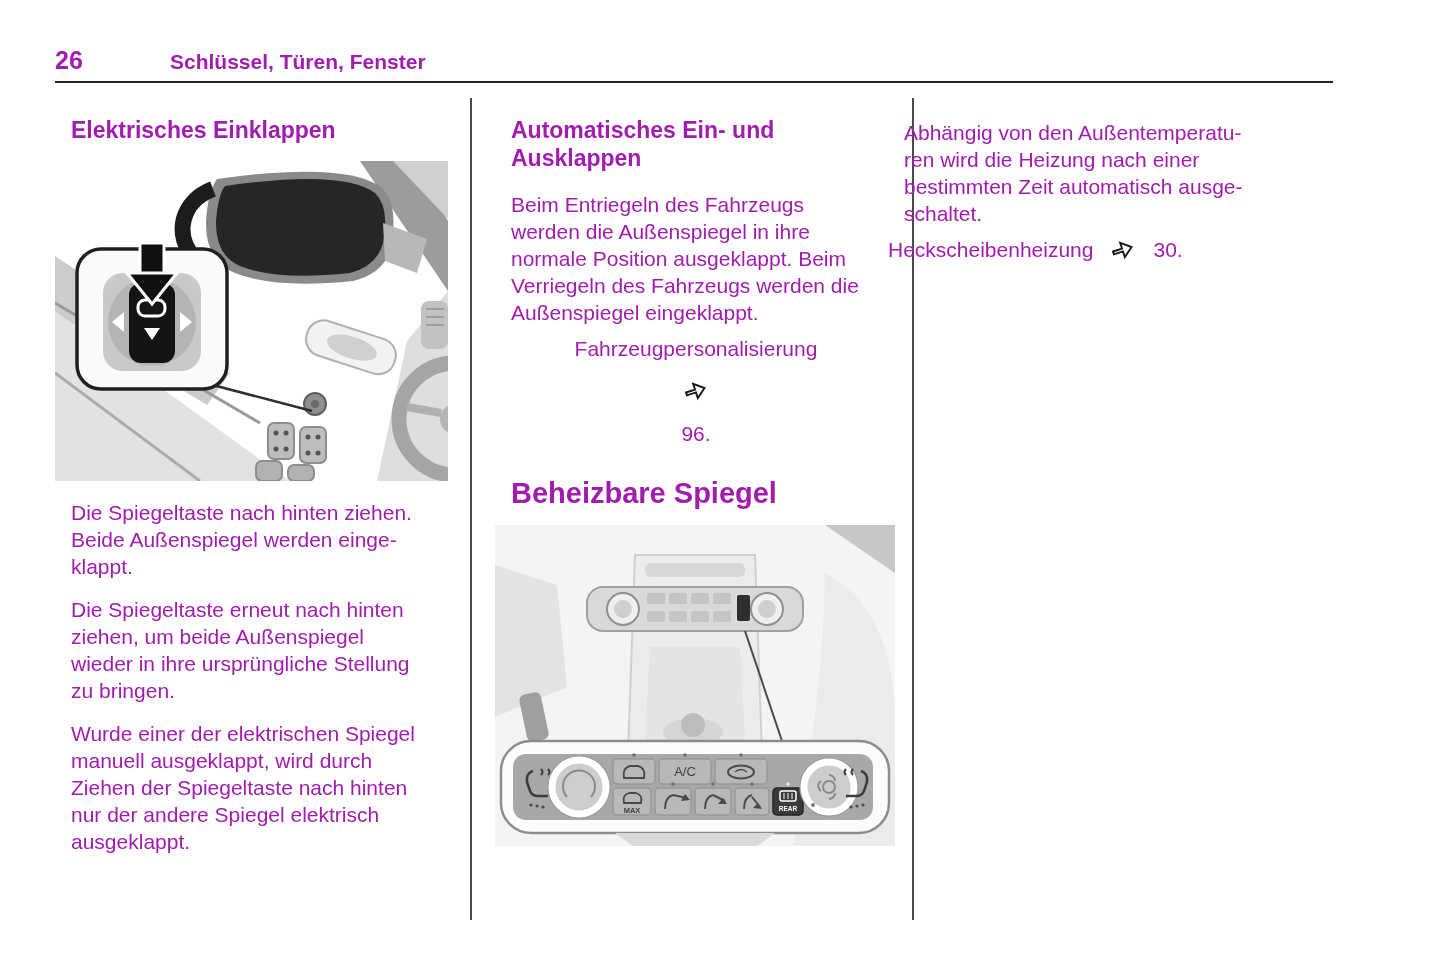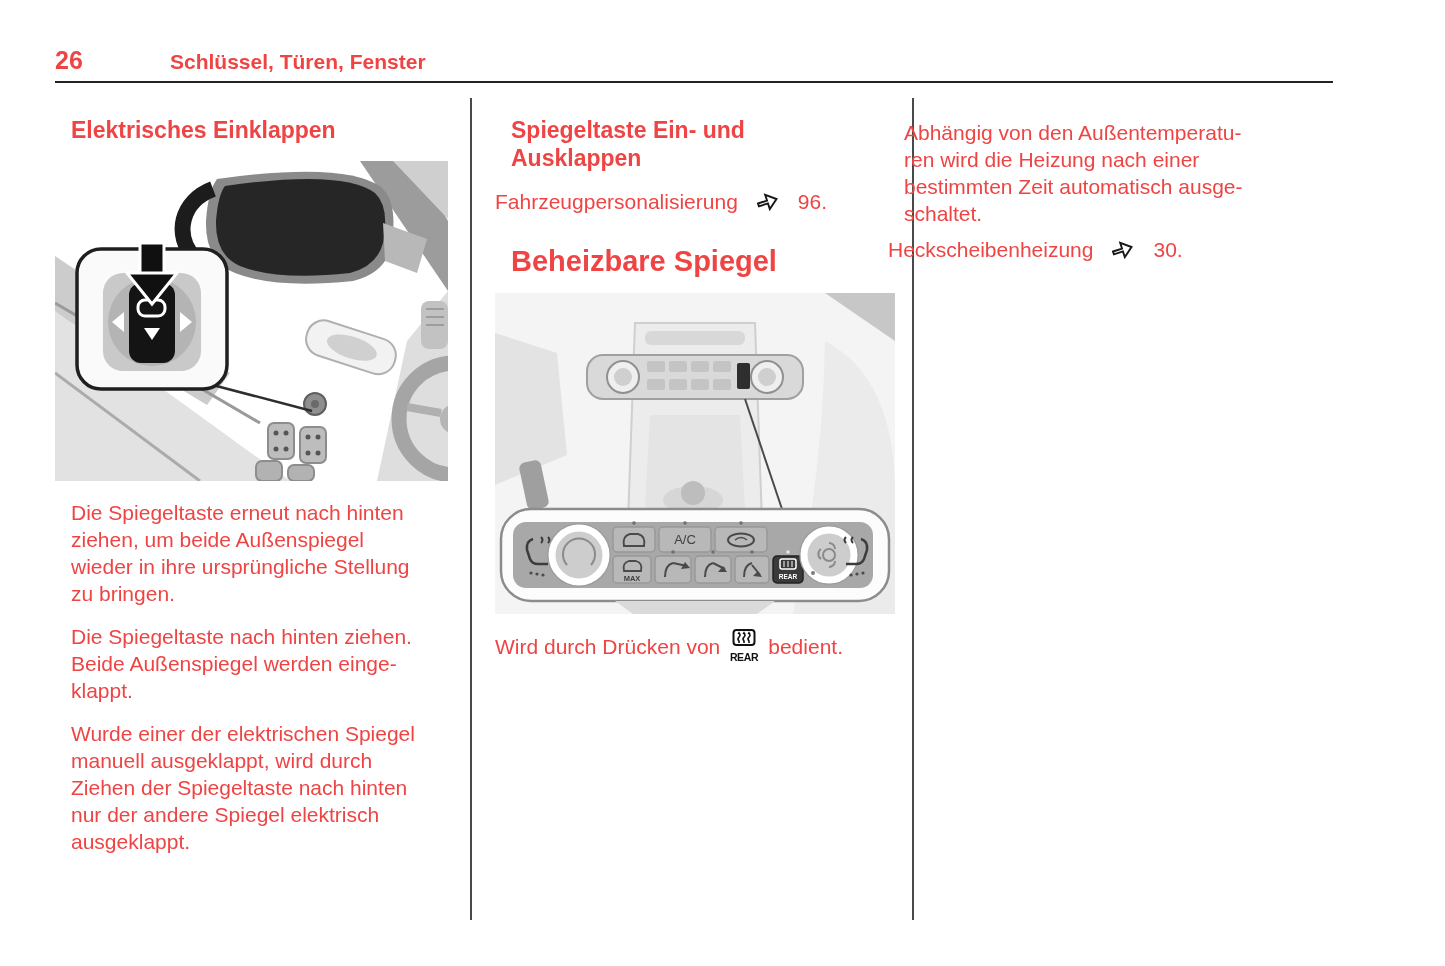--- a/index.html
+++ b/index.html
@@ -1,18 +1,18 @@
 <!DOCTYPE html>
 <html><head>
 <meta charset="utf-8">
 <style>
   html,body{margin:0;padding:0;background:#ffffff;}
   .page{
     position:relative;width:1445px;height:966px;background:#ffffff;
-    font-family:"Liberation Sans","DejaVu Sans",sans-serif;color:#ef4444;
+    font-family:"Liberation Sans","DejaVu Sans",sans-serif;color:#a21caf;
     overflow:hidden;
   }
   
   .hdr{
     position:absolute;left:55px;top:46px;width:1278px;
     display:flex;align-items:baseline;
     border-bottom:2.5px solid #222;padding-bottom:6px;
   }
   .pagenum{font-size:25px;font-weight:bold;width:115px;flex:0 0 115px;}
   .pagetitle{font-size:21px;font-weight:bold;}
@@ -29,21 +29,21 @@
   h3{font-size:23px;line-height:28px;font-weight:bold;}
   .col2 h3{line-height:28px;}
   h2{font-size:29px;line-height:32px;font-weight:bold;margin-top:30px;}
   p{font-size:21px;line-height:27px;margin-bottom:9px;}
   .col1 p:first-of-type{margin-top:18px;}
   .col2 p:first-of-type{margin-top:19px;}
   .fig{margin:0;}
   .fig1{margin-top:17px;width:393px;height:320px;}
   .fig2{margin-top:16px;width:400px;height:321px;}
   .refline{display:flex;align-items:center;font-size:21px;line-height:27px;gap:18px;}
-  .col2 .refline{margin-top:0px;}
+  .col2 .refline{margin-top:0px;flex-direction:column;}
   .col3 .refline{margin-top:0px;}
   .refarrow{flex:0 0 auto;}
   .caption{display:flex;align-items:center;gap:8px;font-size:21px;margin-top:14px;}
   .rearicon{display:inline-block;}
   svg{display:block;}
 </style>
 </head>
 <body>
 
 <div class="page">
@@ -130,37 +130,42 @@
           <rect x="83" y="139" width="27" height="16" rx="7" fill="none" stroke="#ffffff" stroke-width="3"></rect>
           <polygon points="89,167 105,167 97,179" fill="#ffffff"></polygon>
           <g>
             <rect x="85" y="82" width="24" height="32" fill="#101010" stroke="#ffffff" stroke-width="3"></rect>
             <polygon points="72,112 122,112 97,143" fill="#101010" stroke="#ffffff" stroke-width="3"></polygon>
           </g>
         </g>
       </svg>
     </figure>
 
+    <p>Die Spiegeltaste nach hinten ziehen.
+Beide Außenspiegel werden einge-
+klappt.</p>
     <p>Die Spiegeltaste erneut nach hinten
 ziehen, um beide Außenspiegel
 wieder in ihre ursprüngliche Stellung
 zu bringen.</p>
-    <p>Die Spiegeltaste nach hinten ziehen.
-Beide Außenspiegel werden einge-
-klappt.</p>
     <p>Wurde einer der elektrischen Spiegel
 manuell ausgeklappt, wird durch
 Ziehen der Spiegeltaste nach hinten
 nur der andere Spiegel elektrisch
 ausgeklappt.</p>
   </section>
 
   <section class="col col2">
-    <h3>Spiegeltaste Ein- und
+    <h3>Automatisches Ein- und
 Ausklappen</h3>
+    <p>Beim Entriegeln des Fahrzeugs
+werden die Außenspiegel in ihre
+normale Position ausgeklappt. Beim
+Verriegeln des Fahrzeugs werden die
+Außenspiegel eingeklappt.</p>
 
     <div class="refline">
       <span>Fahrzeugpersonalisierung</span>
       <svg class="refarrow" width="24" height="22" viewBox="0 0 24 22">
         <polygon points="2,9.5 11.5,9.5 11.5,3.5 21,11 11.5,18.5 11.5,12.5 2,12.5" fill="#ffffff" stroke="#161616" stroke-width="1.9" stroke-linejoin="miter" transform="rotate(-18 11.5 11)"></polygon>
       </svg>
       <span>96.</span>
     </div>
 
     <h2>Beheizbare Spiegel</h2>
@@ -282,36 +287,20 @@
             <circle cx="368" cy="280" r="1.6" fill="#4a4a4a" stroke="none"></circle>
             <circle cx="362" cy="281" r="1.6" fill="#4a4a4a" stroke="none"></circle>
             <circle cx="356" cy="282" r="1.6" fill="#4a4a4a" stroke="none"></circle>
           </g>
         </g>
 
         <polygon points="120,308 280,308 262,321 138,321" fill="#dadada"></polygon>
       </svg>
     </figure>
 
-    <div class="caption">
-      <span>Wird durch Drücken von</span>
-      <span class="rearicon">
-        <svg width="32" height="38" viewBox="0 0 32 38">
-          <rect x="5.5" y="2" width="21" height="15" rx="3" fill="none" stroke="#111" stroke-width="2"></rect>
-          <path d="M11,15 v-2 q-2,-2 0,-4 q2,-2 0,-3" fill="none" stroke="#111" stroke-width="1.6"></path>
-          <path d="M16,15 v-2 q-2,-2 0,-4 q2,-2 0,-3" fill="none" stroke="#111" stroke-width="1.6"></path>
-          <path d="M21,15 v-2 q-2,-2 0,-4 q2,-2 0,-3" fill="none" stroke="#111" stroke-width="1.6"></path>
-          <polygon points="9.4,6 12.6,6 11,3.2" fill="#111"></polygon>
-          <polygon points="14.4,6 17.6,6 16,3.2" fill="#111"></polygon>
-          <polygon points="19.4,6 22.6,6 21,3.2" fill="#111"></polygon>
-          <text x="16" y="33" text-anchor="middle" font-size="10.5" font-weight="bold" fill="#111" font-family="Liberation Sans, sans-serif" letter-spacing="-0.4">REAR</text>
-        </svg>
-      </span>
-      <span>bedient.</span>
-    </div>
   </section>
 
   <section class="col col3">
     <p>Abhängig von den Außentemperatu-
 ren wird die Heizung nach einer
 bestimmten Zeit automatisch ausge-
 schaltet.</p>
     <div class="refline">
       <span>Heckscheibenheizung</span>
       <svg class="refarrow" width="24" height="22" viewBox="0 0 24 22">

